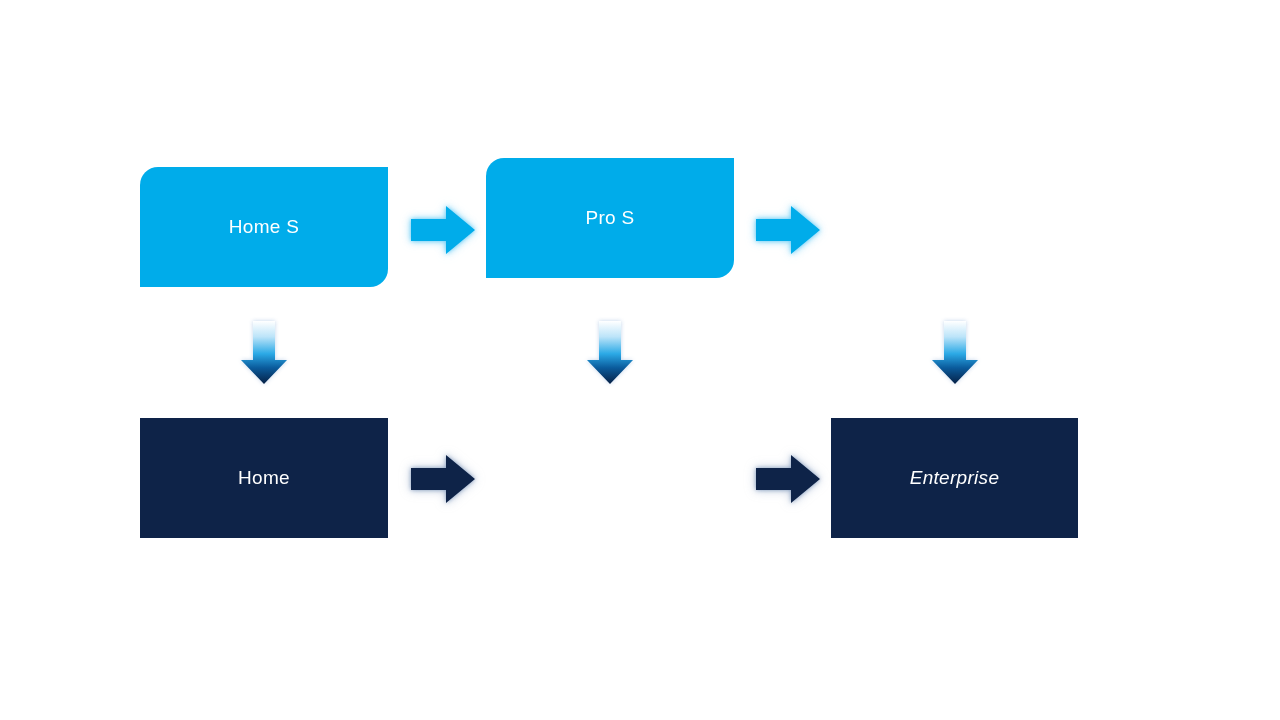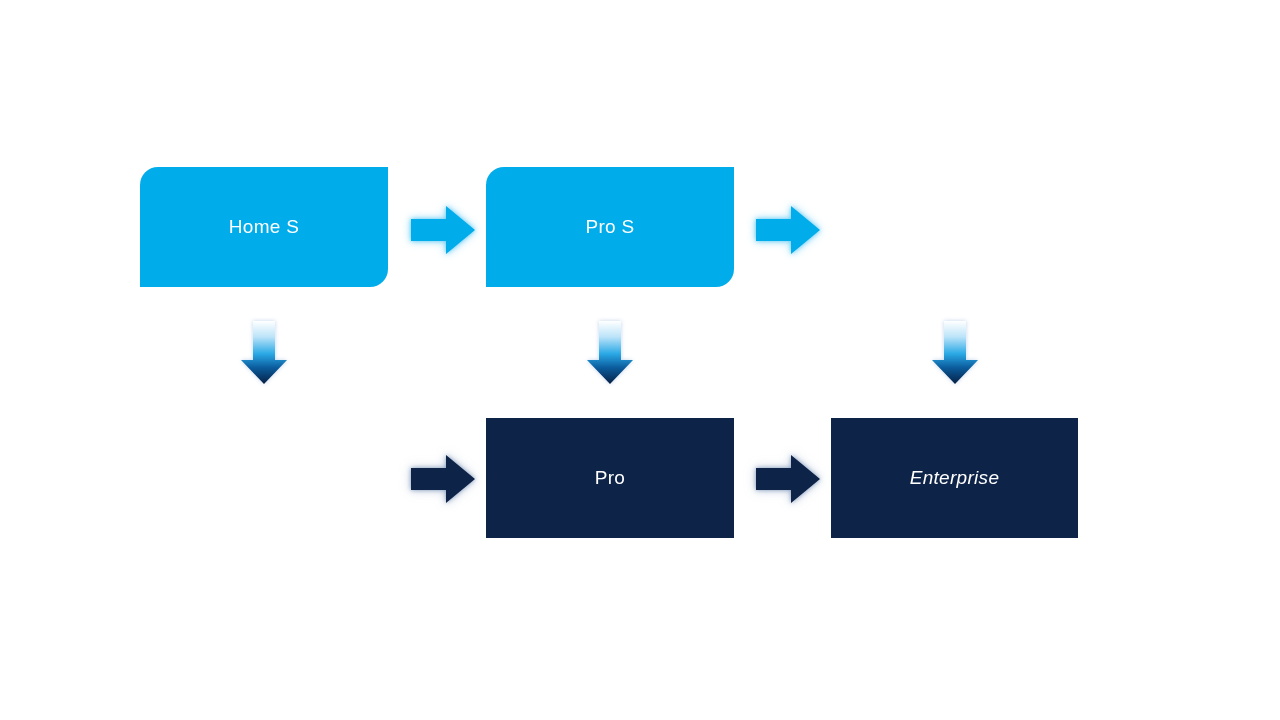--- a/index.html
+++ b/index.html
@@ -58,21 +58,21 @@
   }
 </style>
 </head>
 <body>
 
 <div class="canvas">
 
   <div class="node light" style="left:140px; top:167px;">
     <span class="node-label">Home S</span>
   </div>
-  <div class="node light" style="left:486px; top:167px;">
+  <div class="node light" style="left:486px; top:158px;">
     <span class="node-label">Pro S</span>
   </div>
 
   <div class="arrow light-glow" style="left:409px; top:201px;">
     <svg width="68" height="58" viewBox="0 0 68 58" xmlns="http://www.w3.org/2000/svg">
       <polygon points="2,18 37,18 37,5 66,29 37,53 37,40 2,40" fill="#00ACEA"></polygon>
     </svg>
   </div>
   <div class="arrow light-glow" style="left:754px; top:201px;">
     <svg width="68" height="58" viewBox="0 0 68 58" xmlns="http://www.w3.org/2000/svg">
@@ -116,22 +116,22 @@
           <stop offset="0.25" style="stop-color:var(--down-gradient-light,#BCE4F9)"></stop>
           <stop offset="0.52" style="stop-color:var(--down-gradient-mid,#2BA9E6)"></stop>
           <stop offset="0.74" style="stop-color:var(--down-gradient-deep,#0B5C9D)"></stop>
           <stop offset="1" style="stop-color:var(--down-gradient-bottom,#062045)"></stop>
         </linearGradient>
       </defs>
       <polygon points="12,0 34,0 34,39 46,39 23,63 0,39 12,39" fill="url(#downGrad3)"></polygon>
     </svg>
   </div>
 
-  <div class="node dark" style="left:486px; top:418px;">
-    <span class="node-label">Pro</span>
+  <div class="node dark" style="left:140px; top:418px;">
+    <span class="node-label">Home</span>
   </div>
   <div class="node dark" style="left:831px; top:418px; width:247px;font-style:italic;">
     <span class="node-label">Enterprise</span>
   </div>
 
   <div class="arrow dark-glow" style="left:409px; top:450px;">
     <svg width="68" height="58" viewBox="0 0 68 58" xmlns="http://www.w3.org/2000/svg">
       <polygon points="2,18 37,18 37,5 66,29 37,53 37,40 2,40" fill="#0E2348"></polygon>
     </svg>
   </div>

